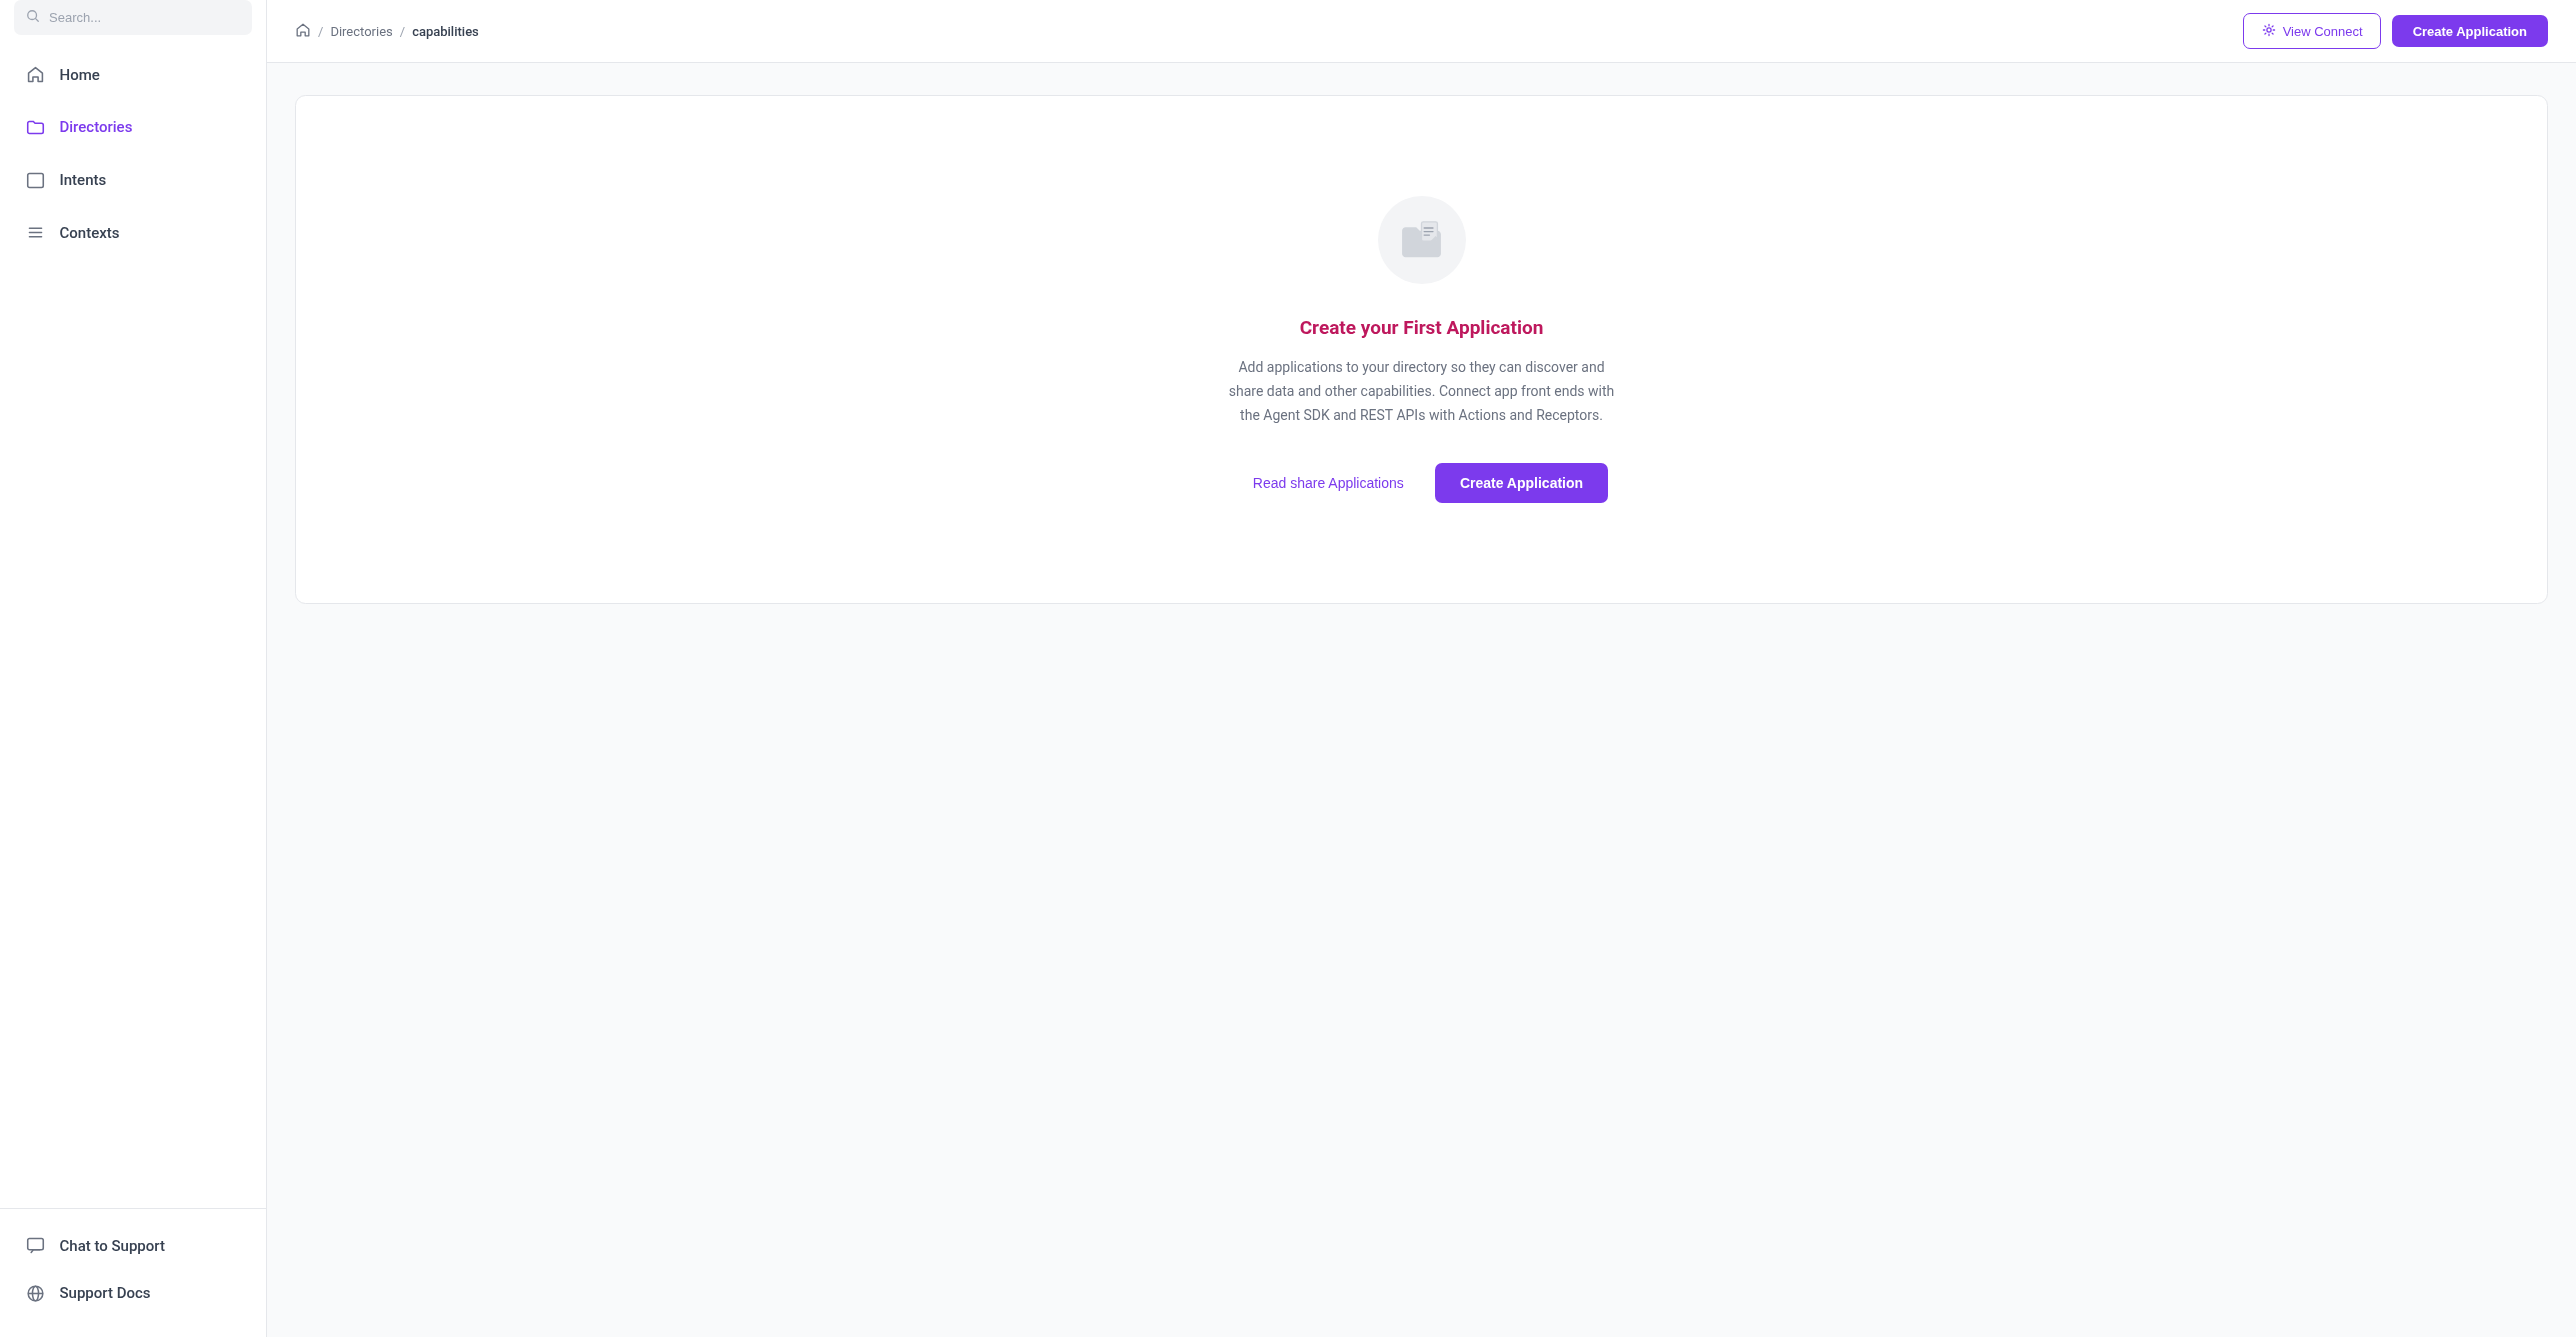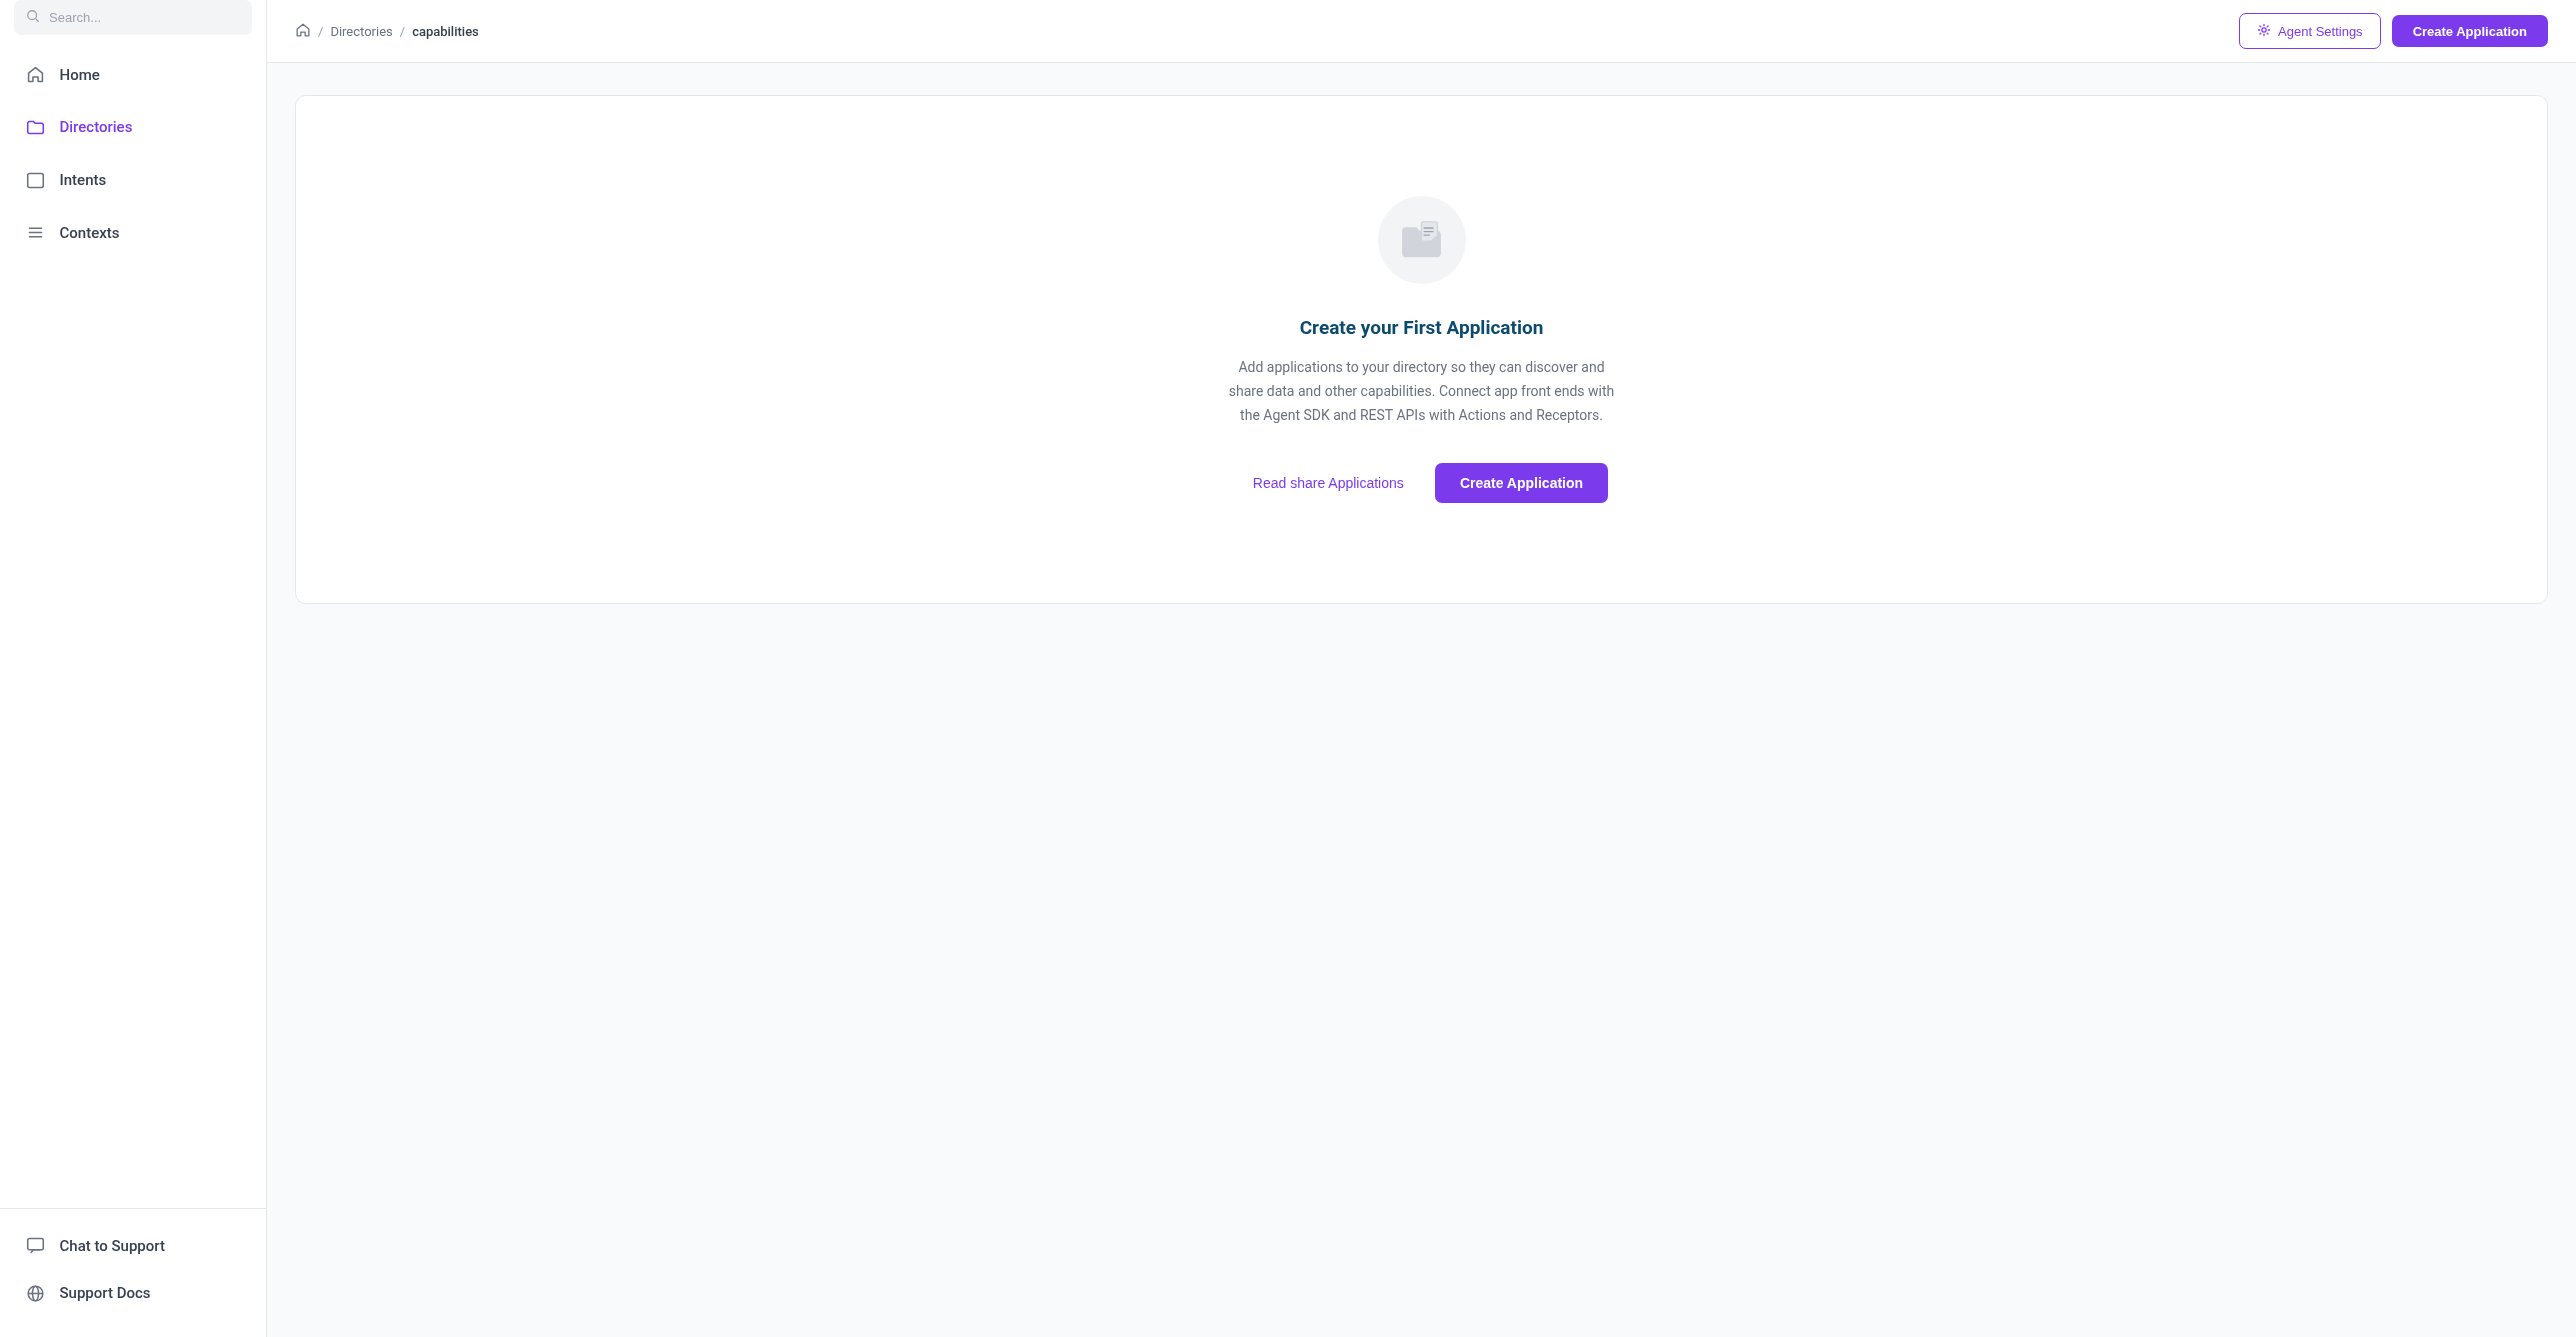--- a/index.html
+++ b/index.html
@@ -205,21 +205,21 @@
       background: #f3f4f6;
       border-radius: 50%;
       display: flex;
       align-items: center;
       justify-content: center;
       margin-bottom: 32px;
     }
     .empty-title {
       font-size: 19px;
       font-weight: 700;
-      color: #0c4a6e;
+      color: #be185d;
       margin-bottom: 17.5px;
       text-align: center;
     }
     .empty-description {
       font-size: 14px;
       color: #6b7280;
       text-align: center;
       max-width: 403px;
       line-height: 1.7;
       margin-bottom: 35px;
@@ -347,21 +347,21 @@
       <span class="breadcrumb-current">capabilities</span>
     </nav>
     <div class="header-actions">
       <button class="btn-view-settings">
         <span>
           <svg width="14" height="14" viewBox="0 0 20 20" fill="none">
             <circle cx="10" cy="10" r="3" stroke="#7c3aed" stroke-width="1.8"></circle>
             <path d="M10 2v2M10 16v2M2 10h2M16 10h2M4.2 4.2l1.4 1.4M14.4 14.4l1.4 1.4M4.2 15.8l1.4-1.4M14.4 5.6l1.4-1.4" stroke="#7c3aed" stroke-width="1.8" stroke-linecap="round"></path>
           </svg>
         </span>
-        <span>Agent Settings</span>
+        <span>View Connect</span>
       </button>
       <button class="btn-create-app-header">
         <span>Create Application</span>
       </button>
     </div>
   </header>
 
   <div class="page-body">
 
     <div class="empty-card">

